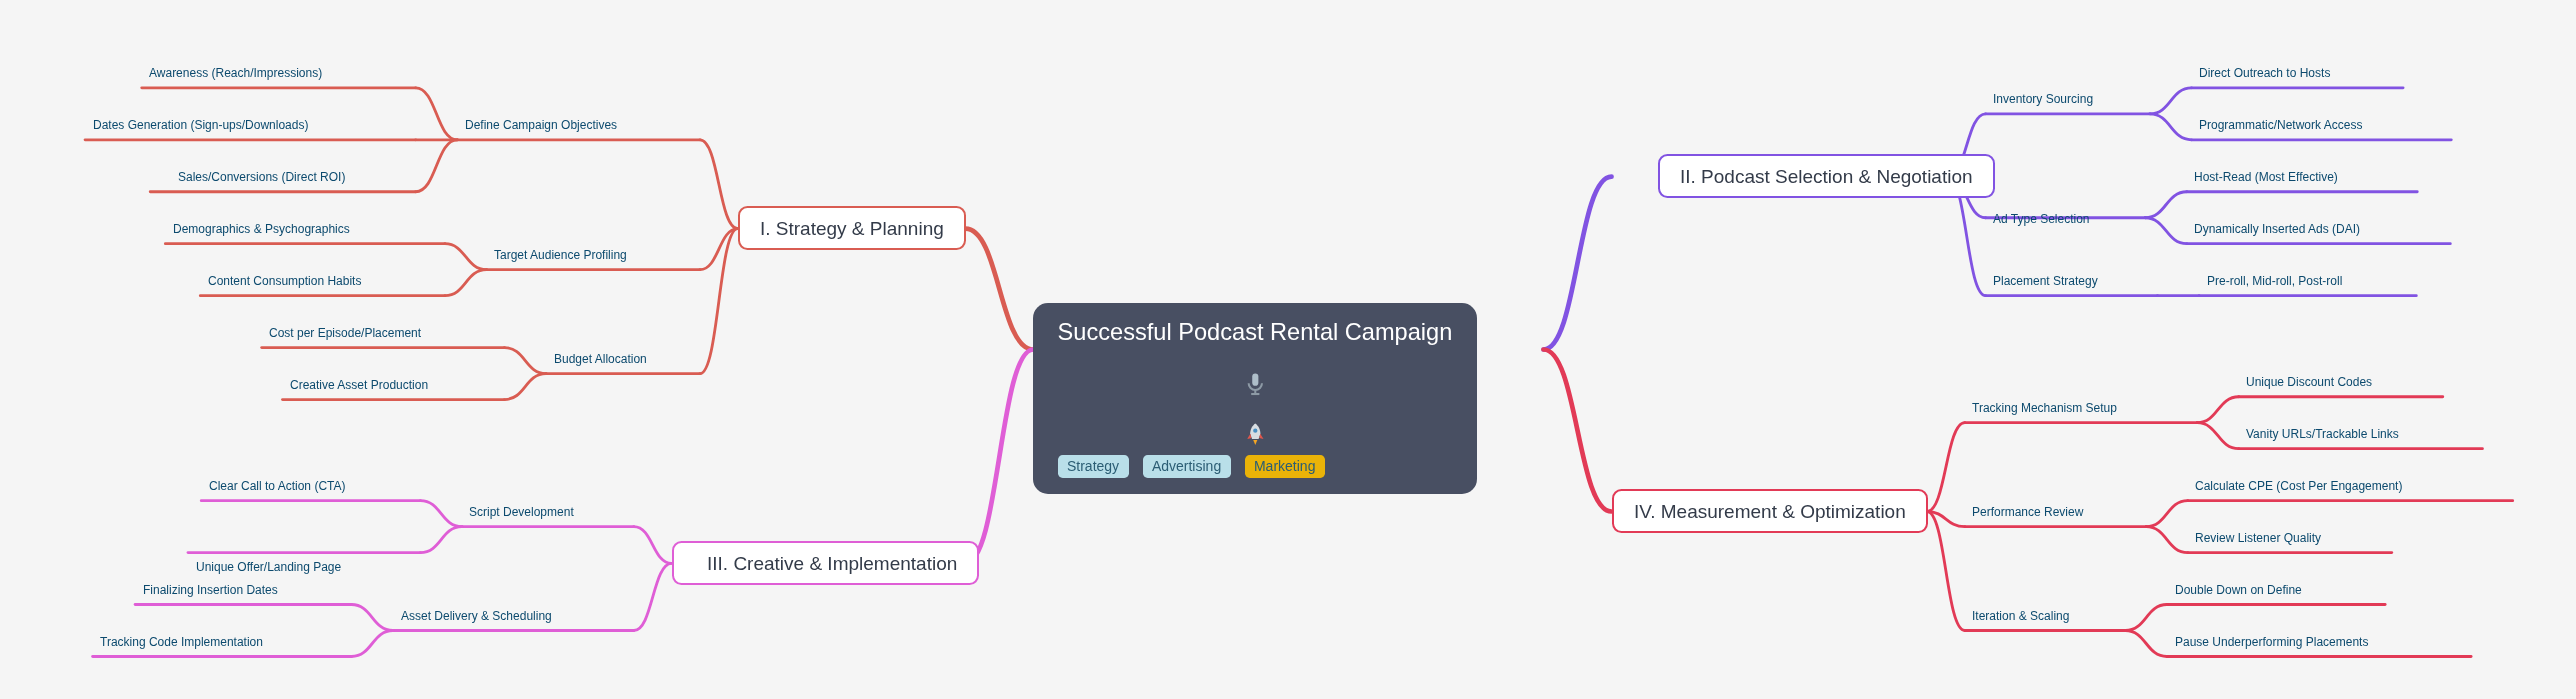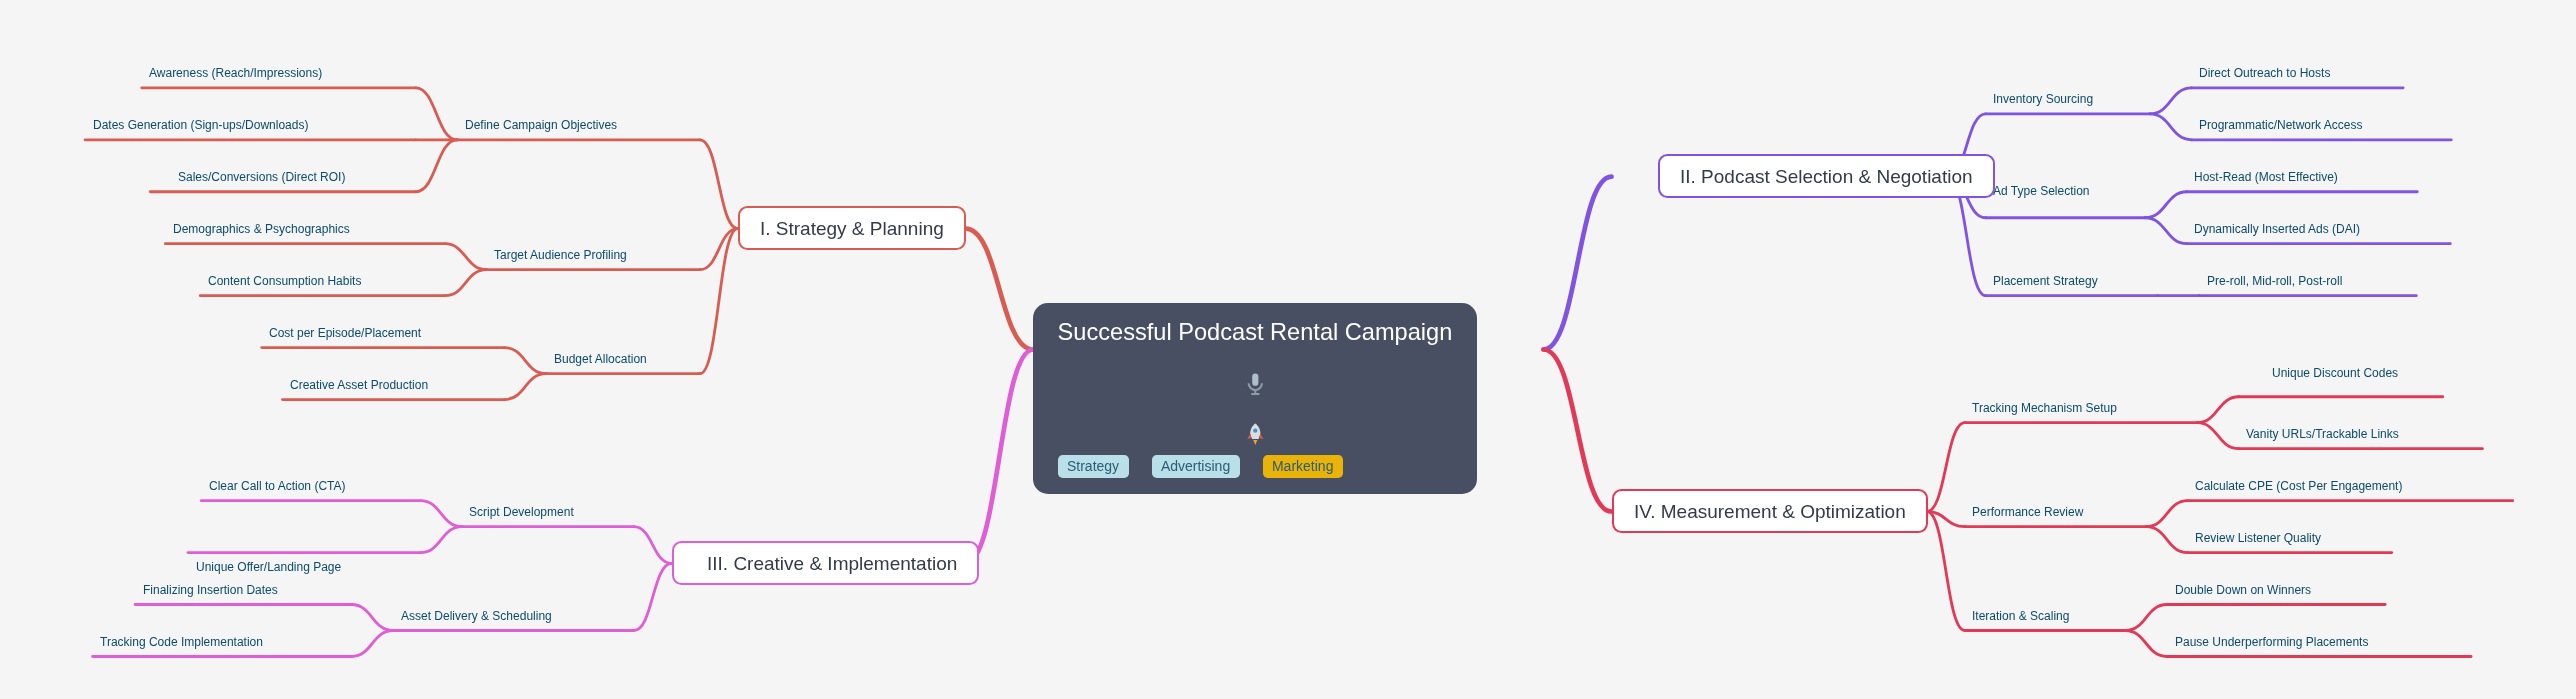--- a/index.html
+++ b/index.html
@@ -14,21 +14,21 @@
   .branch-box {
     position:absolute; background:#ffffff; border:2.8px solid #000;
     border-radius:9.4px; padding:8.5px 20px; font-size:19px; line-height:23px;
     color:#333b49; white-space:nowrap;
   }
   .root-node {
     position:absolute; border-radius:15px; padding:14px 24.6px 16px 24.6px;
     color:#ffffff; white-space:nowrap;
   }
   .root-title { font-size:23.6px; line-height:30px; display:flex; align-items:center; gap:25px;flex-direction:column; }
-  .root-tags { display:flex; gap:23px; margin-top:8.5px; }
+  .root-tags { display:flex; gap:14px; margin-top:8.5px; }
   .tag { font-size:14px; line-height:14px; padding:4.7px 9.4px; border-radius:4.7px; }
   .ricon { display:inline-flex; align-items:center; }
 </style>
 </head>
 <body>
 
 <div id="canvas" style="width: 2576px; height: 699px; background: rgb(245, 245, 245);">
   <svg id="links" width="2576" height="699" viewBox="0 0 2727 740">
       <path d="M 1094 370 C 1058 370, 1058 242, 1022 242" stroke="#d95c52" stroke-width="5" fill="none" stroke-linecap="round"></path>
       <line x1="484" x2="741" y1="148" y2="148" stroke="#d95c52" stroke-width="3" stroke-linecap="round"></line>
@@ -144,30 +144,30 @@
       <div class="sub" style="left: 469px; top: 501px;">Script Development</div>
       <div class="leaf" style="left: 209px; top: 475px;">Clear Call to Action (CTA)</div>
       <div class="leaf" style="left: 196px; top: 548px; margin-top: 8px;">Unique Offer/Landing Page</div>
       <div class="sub" style="left: 401px; top: 605px;">Asset Delivery &amp; Scheduling</div>
       <div class="leaf" style="left: 143px; top: 579px;">Finalizing Insertion Dates</div>
       <div class="leaf" style="left: 100px; top: 631px;">Tracking Code Implementation</div>
       <div class="branch-box" style="border-color: rgb(129, 83, 226); left: 1612px; top: 154px; margin-left: 46px;">II. Podcast Selection &amp; Negotiation</div>
       <div class="sub" style="left: 1993px; top: 88px;">Inventory Sourcing</div>
       <div class="leaf" style="left: 2199px; top: 62px;">Direct Outreach to Hosts</div>
       <div class="leaf" style="left: 2199px; top: 114px;">Programmatic/Network Access</div>
-      <div class="sub" style="left: 1993px; top: 180px;">Ad Type Selection</div>
+      <div class="sub" style="left: 1993px; top: 208px;">Ad Type Selection</div>
       <div class="leaf" style="left: 2194px; top: 166px;">Host-Read (Most Effective)</div>
       <div class="leaf" style="left: 2194px; top: 218px;">Dynamically Inserted Ads (DAI)</div>
       <div class="sub" style="left: 1993px; top: 270px;">Placement Strategy</div>
       <div class="leaf" style="left: 2207px; top: 270px;">Pre-roll, Mid-roll, Post-roll</div>
       <div class="branch-box" style="border-color: rgb(226, 58, 86); left: 1612px; top: 489px;">IV. Measurement &amp; Optimization</div>
       <div class="sub" style="left: 1972px; top: 397px;">Tracking Mechanism Setup</div>
-      <div class="leaf" style="left: 2246px; top: 362px; margin-left: 26px;">Unique Discount Codes</div>
+      <div class="leaf" style="left: 2246px; top: 371px;">Unique Discount Codes</div>
       <div class="leaf" style="left: 2246px; top: 423px;">Vanity URLs/Trackable Links</div>
       <div class="sub" style="left: 1972px; top: 501px;">Performance Review</div>
       <div class="leaf" style="left: 2195px; top: 475px;">Calculate CPE (Cost Per Engagement)</div>
       <div class="leaf" style="left: 2195px; top: 527px;">Review Listener Quality</div>
       <div class="sub" style="left: 1972px; top: 605px;">Iteration &amp; Scaling</div>
-      <div class="leaf" style="left: 2175px; top: 579px;">Double Down on Winners</div>
+      <div class="leaf" style="left: 2175px; top: 579px;">Double Down on Define</div>
       <div class="leaf" style="left: 2175px; top: 631px;">Pause Underperforming Placements</div>
     </div>
 </div>
 
 
 </body></html>

